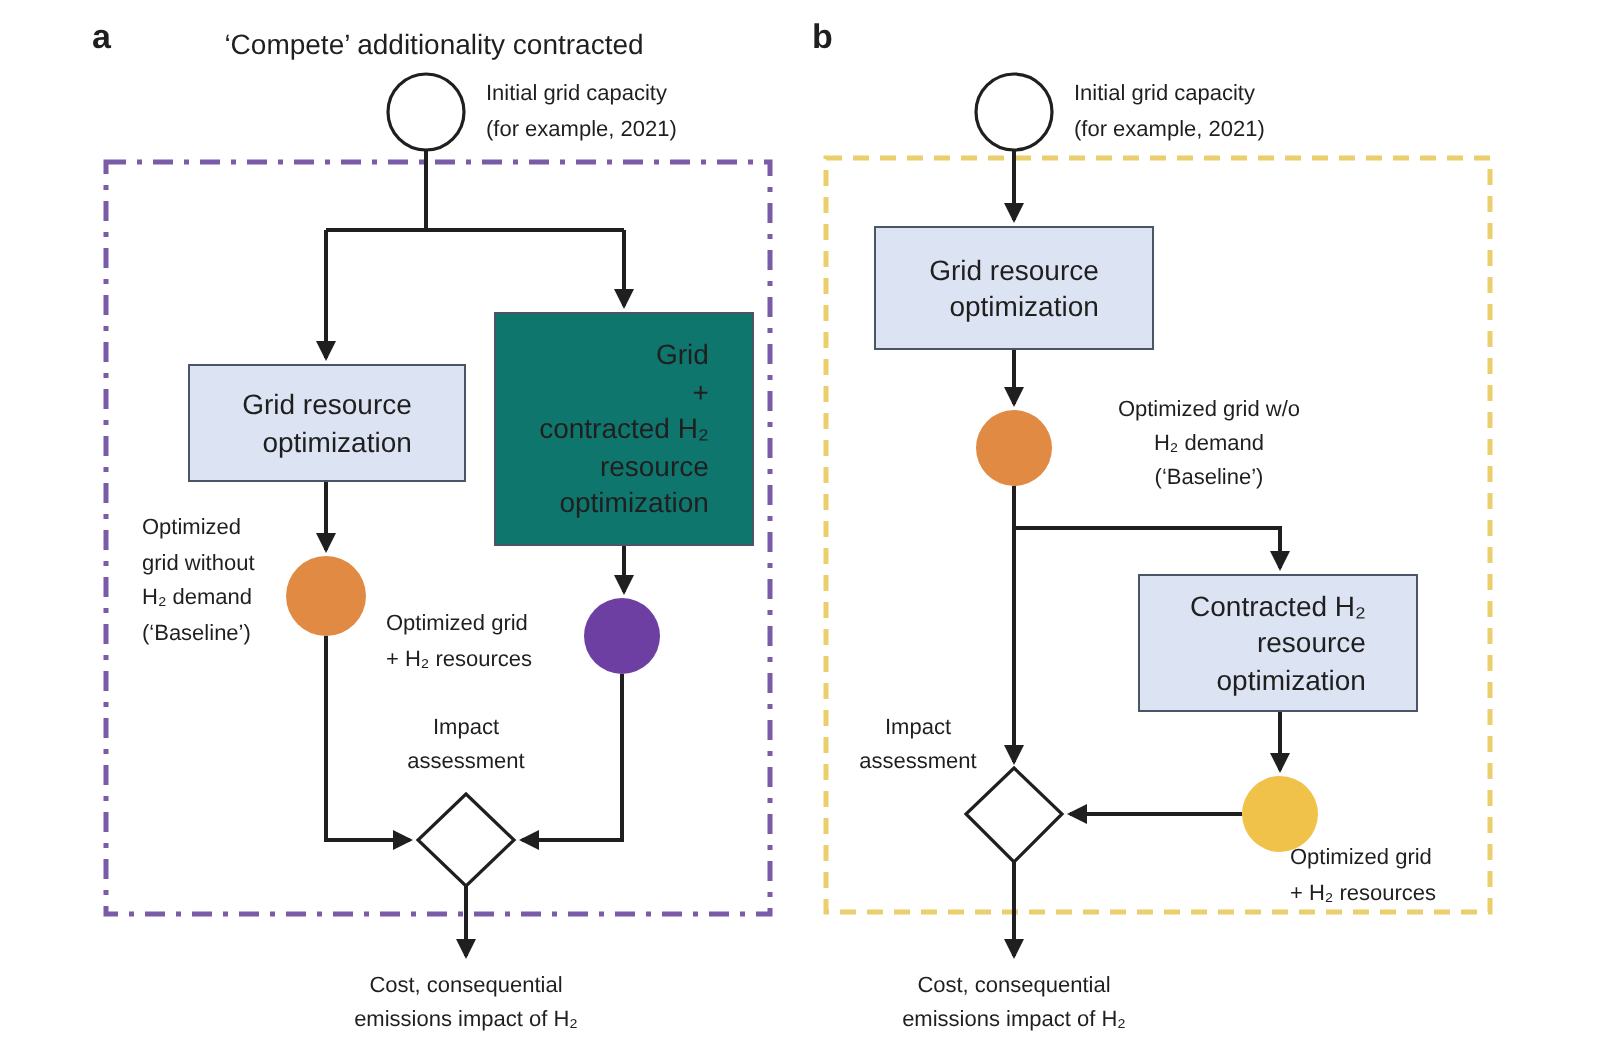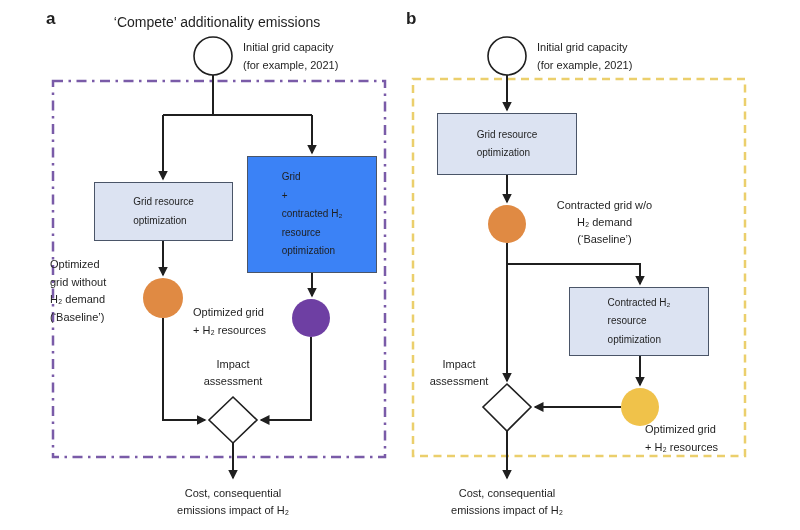--- a/index.html
+++ b/index.html
@@ -23,36 +23,36 @@
     line-height: 18px;
   }
   .panel-label { font-weight: 700; font-size: 17px; line-height: 17px; }
   .title { font-size: 14px; text-align: center; }
 
   .box {
     position: absolute;
     display: flex;
     align-items: center;
     justify-content: center;
-    text-align: left;
-    font-size: 10px;
+    text-align: right;
+    font-size: 14px;
     line-height: 18.5px;
     border: 1.6px solid #4A5568;
     background: #DCE3F2;
     white-space: pre-line;
     box-sizing: border-box;
   }
 
   
   .a-label   { left: 46px;  top: 10px; }
   .a-title   { left: 67px;  top: 13px; width: 300px; }
   .a-init    { left: 243px; top: 38px; }
   .box-a1    { left: 94px;  top: 182px; width: 139px; height: 59px; }
   .box-a2    { left: 247px; top: 156px; width: 130px; height: 117px; }
-  .a-baseline{ left: 50px;  top: 256px; line-height: 17.5px; }
+  .a-baseline{ left: 71px;  top: 256px; line-height: 17.5px; }
   .a-optgrid { left: 193px; top: 303px; }
   .a-impact  { left: 183px; top: 356px; width: 100px; text-align: center; line-height: 17px; }
   .a-output  { left: 123px; top: 485px; width: 220px; text-align: center; line-height: 17px; }
 
   
   .b-label   { left: 406px; top: 10px; }
   .b-title   { left: 457px; top: 13px; width: 300px; }
   .b-init    { left: 537px; top: 38px; }
   .box-b1    { left: 437px; top: 113px; width: 140px; height: 62px; }
   .b-baseline{ left: 542px; top: 197px; width: 125px; text-align: center; line-height: 17px; }
@@ -99,47 +99,47 @@
     <circle cx="163" cy="298" r="20" fill="#E08A43"></circle>
     <circle cx="311" cy="318" r="19" fill="#6E3FA3"></circle>
     <circle cx="507" cy="224" r="19" fill="#E08A43"></circle>
     <circle cx="640" cy="407" r="19" fill="#F0C24A"></circle>
 
     <polygon class="node" points="233,397 257,420 233,443 209,420"></polygon>
     <polygon class="node" points="507,384 531,407 507,431 483,407"></polygon>
   </svg>
 
   <div class="lbl panel-label a-label">a</div>
-  <div class="lbl title a-title">‘Compete’ additionality emissions</div>
+  <div class="lbl title a-title">‘Compete’ additionality contracted</div>
   <div class="lbl a-init">Initial grid capacity
 (for example, 2021)</div>
   <div class="box box-a1" style="background-color: rgb(220, 227, 242); border-color: rgb(74, 85, 104);">Grid resource
 optimization</div>
-  <div class="box box-a2" style="background-color: #3b82f6; border-color: rgb(74, 85, 104);">Grid
+  <div class="box box-a2" style="background-color: #0f766e; border-color: rgb(74, 85, 104);">Grid
 +
 contracted H₂
 resource
 optimization</div>
   <div class="lbl a-baseline">Optimized
 grid without
 H₂ demand
 (‘Baseline’)</div>
   <div class="lbl a-optgrid">Optimized grid
 + H₂ resources</div>
   <div class="lbl a-impact">Impact
 assessment</div>
   <div class="lbl a-output">Cost, consequential
 emissions impact of H₂</div>
 
   <div class="lbl panel-label b-label">b</div>
   <div class="lbl b-init">Initial grid capacity
 (for example, 2021)</div>
   <div class="box box-b1" style="background-color: rgb(220, 227, 242); border-color: rgb(74, 85, 104);">Grid resource
 optimization</div>
-  <div class="lbl b-baseline">Contracted grid w/o
+  <div class="lbl b-baseline">Optimized grid w/o
 H₂ demand
 (‘Baseline’)</div>
   <div class="box box-b2" style="background-color: rgb(220, 227, 242); border-color: rgb(74, 85, 104);">Contracted H₂
 resource
 optimization</div>
   <div class="lbl b-impact">Impact
 assessment</div>
   <div class="lbl b-optgrid">Optimized grid
 + H₂ resources</div>
   <div class="lbl b-output">Cost, consequential

